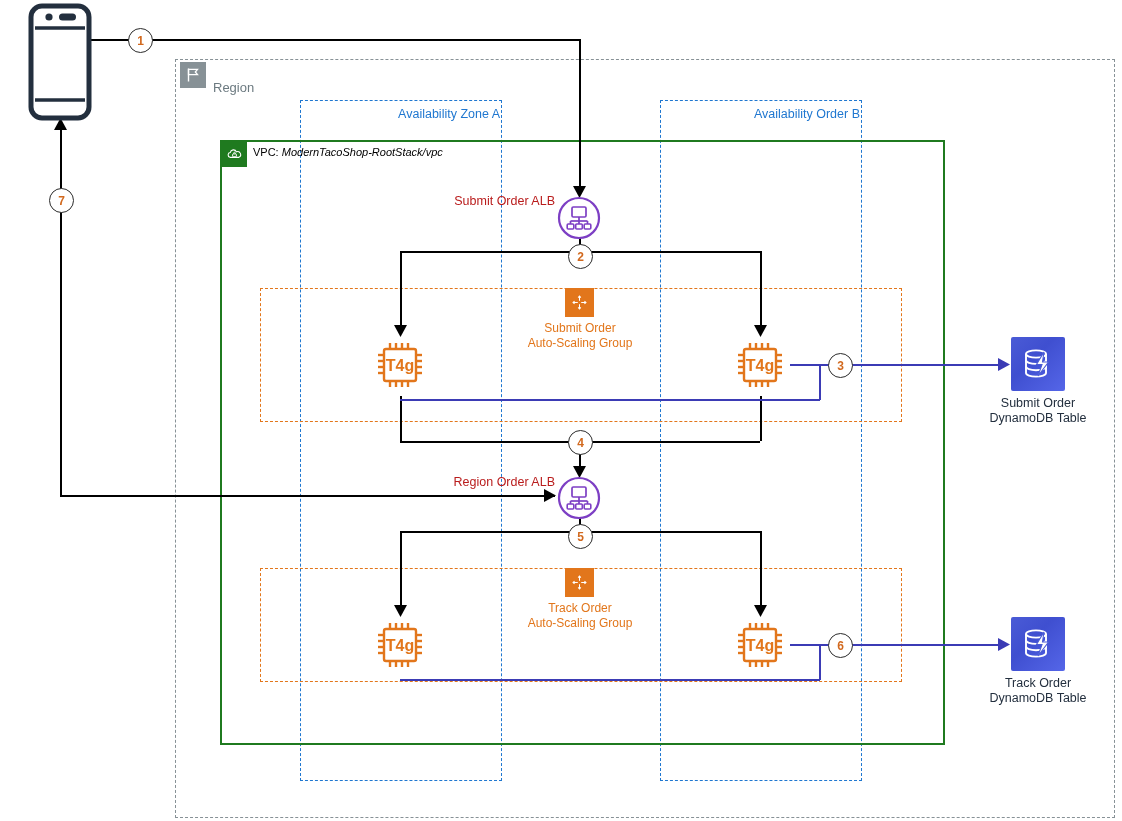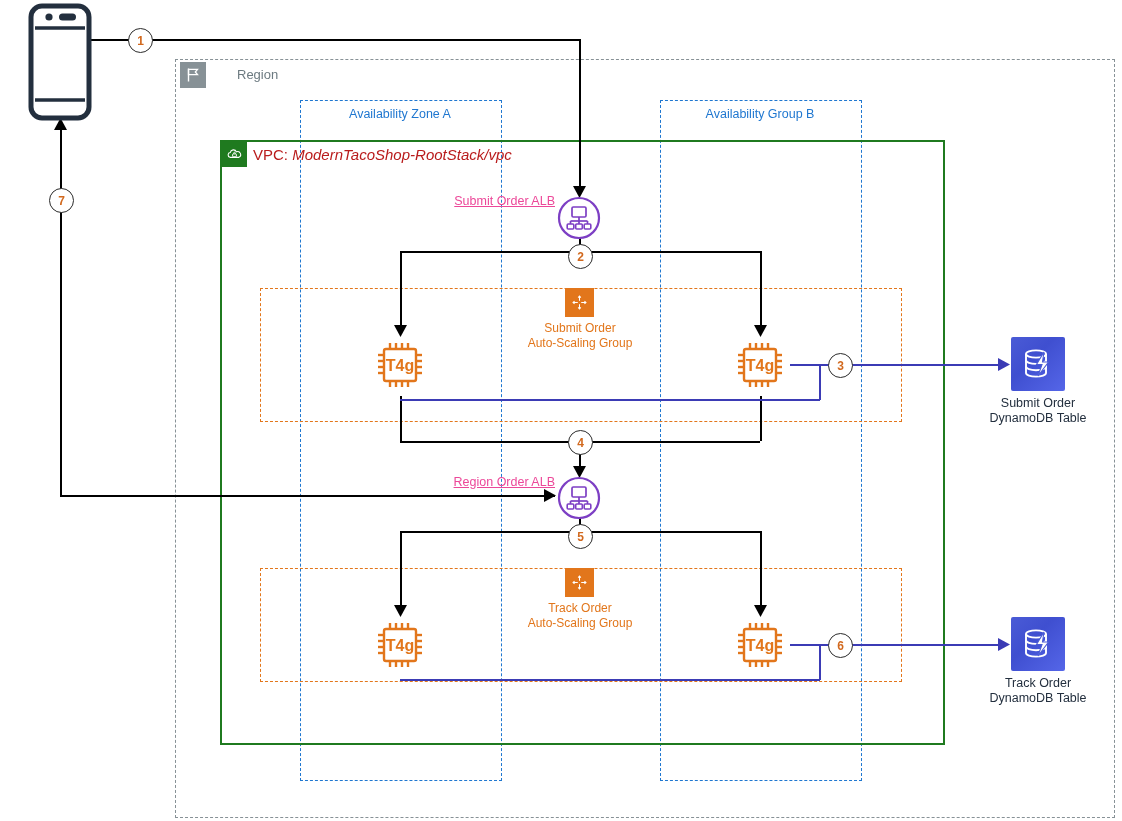--- a/index.html
+++ b/index.html
@@ -6,26 +6,26 @@
   body{font-family:"Liberation Sans","DejaVu Sans",sans-serif;}
   #canvas{position:relative;width:1122px;height:821px;background:#ffffff;overflow:hidden;}
   .abs{position:absolute;}
 
   
   .region-box{border:1.6px dashed #879196;background:transparent;}
   .az-box{border:1.6px dashed #1f77d0;background:transparent;}
   .vpc-box{border:2px solid #1f7a1f;background:transparent;}
   .asg-box{border:1.6px dashed #e2761b;background:transparent;}
   .lbl-region{font-size:13px;color:#6c7a80;}
-  .lbl-az{font-size:12.5px;color:#1f77d0;text-align:center;white-space:nowrap;}
-  .lbl-vpc{font-size:15px;color:#b91c1c;white-space:nowrap;}
+  .lbl-az{font-size:12.5px;color:#1f77d0;text-align:right;white-space:nowrap;}
+  .lbl-vpc{font-size:11px;color:#000000;white-space:nowrap;}
   .lbl-vpc em{font-style:italic;}
   .lbl-asg{font-size:12px;color:#e2761b;text-align:center;line-height:14.5px;white-space:nowrap;}
   .lbl-ddb{font-size:12.5px;color:#232f3e;text-align:center;line-height:15px;white-space:nowrap;}
-  .lbl-alb{font-size:12.5px;color:#ec4899;white-space:nowrap;text-align:right;text-decoration:underline;}
+  .lbl-alb{font-size:12.5px;color:#b91c1c;white-space:nowrap;text-align:right;}
 
   
   .tile{display:flex;align-items:center;justify-content:center;}
   .tile-region{background:#879196;}
   .tile-vpc{background:#1f7a1f;}
   .tile-asg{background:#e2761b;}
   .tile-ddb{background:linear-gradient(135deg,#4a5bd6 0%,#3f4fd0 40%,#5566e8 100%);}
 
   
   .step{width:23px;height:23px;border-radius:50%;background:#ffffff;border:1.4px solid #2b2b2b;
@@ -45,27 +45,27 @@
 
 <div id="canvas">
 
   <div class="abs region-box" style="left:175px;top:59px;width:938px;height:757px;"></div>
   <div class="abs tile tile-region" style="left:180px;top:62px;width:26px;height:26px;">
     <svg width="16" height="16" viewBox="0 0 16 16" aria-hidden="true">
       <path d="M3.5 1.5 L3.5 14.5" stroke="#ffffff" stroke-width="1.4" fill="none"></path>
       <path d="M3.5 2.3 L12.5 2.3 L10.3 5.0 L12.5 7.7 L3.5 7.7 Z" stroke="#ffffff" stroke-width="1.3" fill="none"></path>
     </svg>
   </div>
-  <div class="abs lbl-region" style="left:213px;top:67px;margin-left:24px;">Region</div>
+  <div class="abs lbl-region" style="left:213px;top:80px;">Region</div>
 
   <div class="abs az-box" style="left:300px;top:100px;width:200px;height:679px;"></div>
   <div class="abs lbl-az" style="left:300px;top:107px;width:200px;">Availability Zone A</div>
 
   <div class="abs az-box" style="left:660px;top:100px;width:200px;height:679px;"></div>
-  <div class="abs lbl-az" style="left:660px;top:107px;width:200px;">Availability Group B</div>
+  <div class="abs lbl-az" style="left:660px;top:107px;width:200px;">Availability Order B</div>
 
   <div class="abs vpc-box" style="left:220px;top:140px;width:721px;height:601px;"></div>
   <div class="abs tile tile-vpc" style="left:221px;top:141px;width:26px;height:26px;">
     <svg width="17" height="17" viewBox="0 0 18 18" aria-hidden="true">
       <path d="M4.2 12.0 a2.6 2.6 0 0 1 0.3 -5.1 a3.4 3.4 0 0 1 6.5 -0.7 a2.9 2.9 0 0 1 2.6 5.8 Z" fill="none" stroke="#ffffff" stroke-width="1.15"></path>
       <rect x="7.0" y="8.4" width="4.0" height="3.0" rx="0.5" fill="none" stroke="#ffffff" stroke-width="1.0"></rect>
       <path d="M8.2 8.4 v-1.0 a0.8 0.8 0 0 1 1.6 0 v1.0" fill="none" stroke="#ffffff" stroke-width="0.9"></path>
     </svg>
   </div>
   <div class="abs lbl-vpc" style="left:253px;top:146px;">

